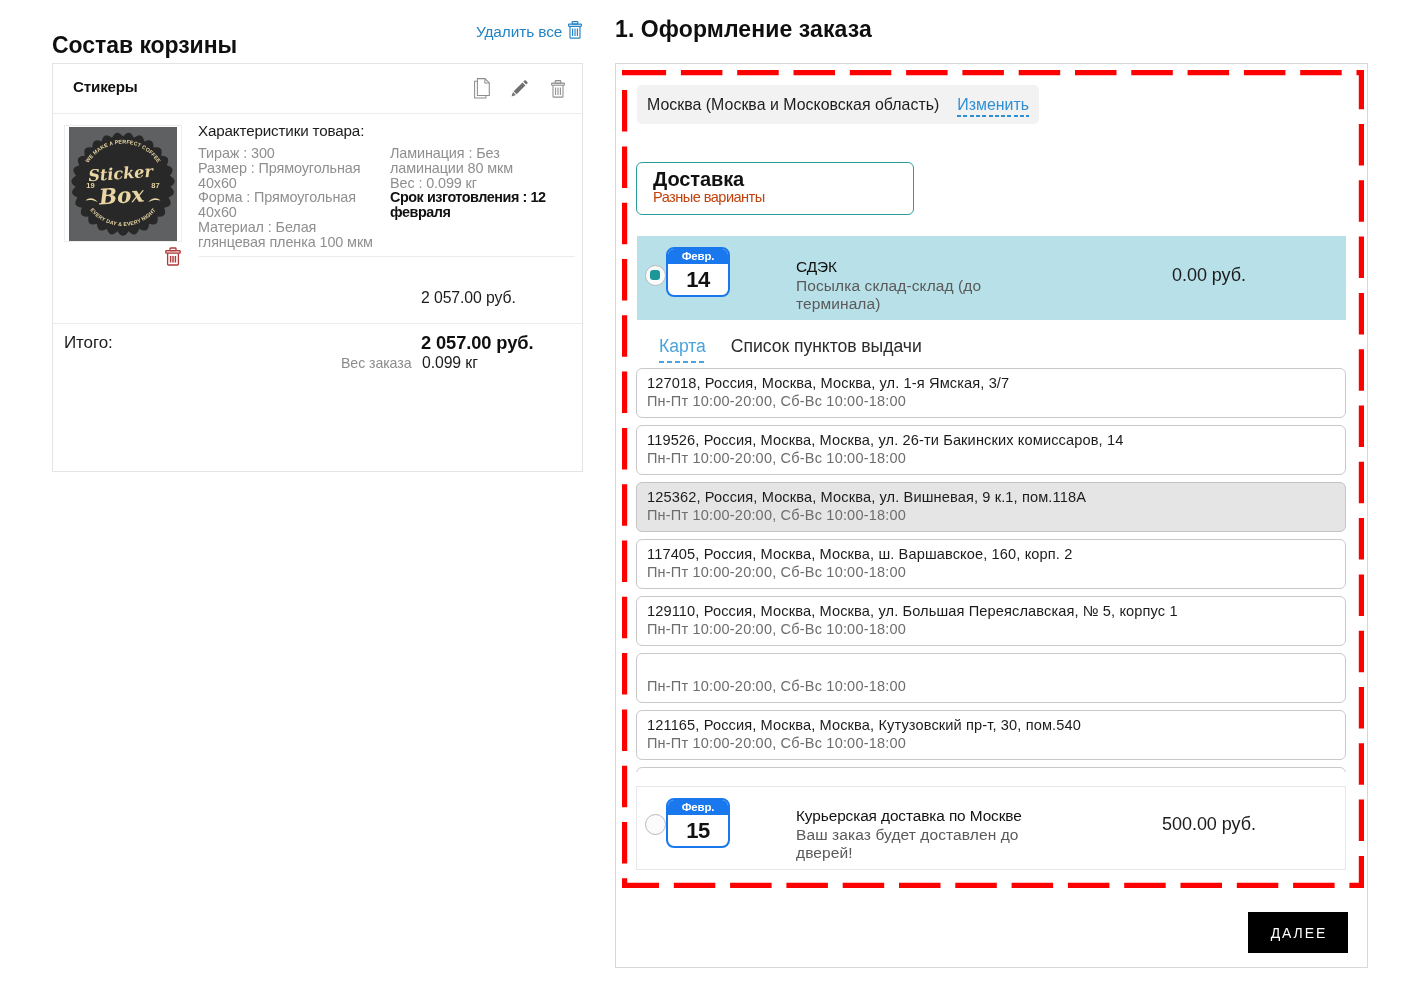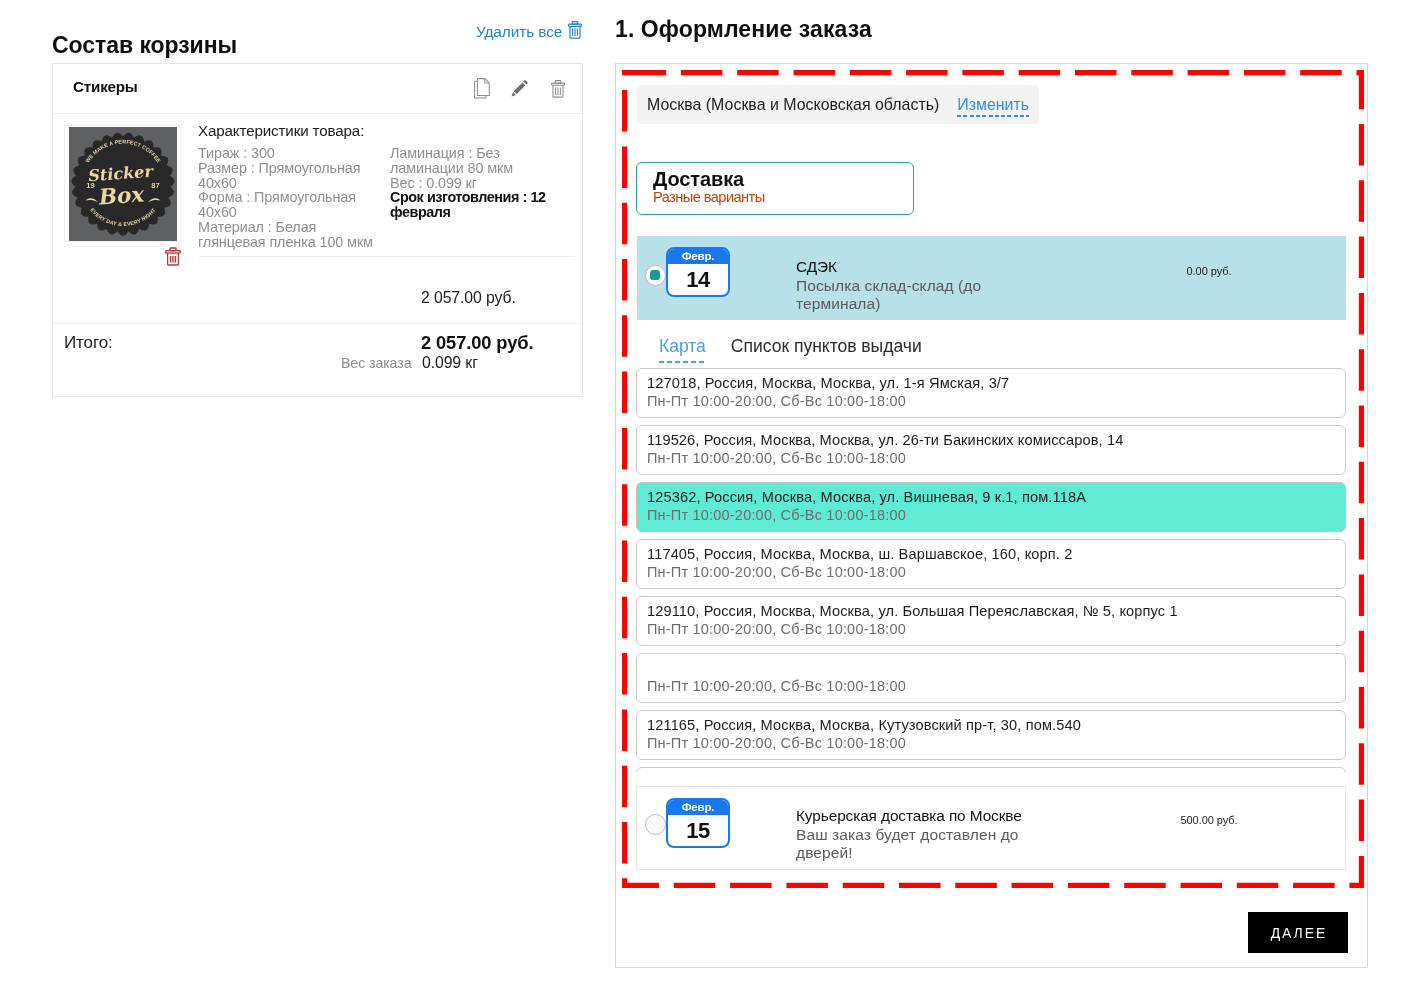--- a/index.html
+++ b/index.html
@@ -3,21 +3,21 @@
 <meta charset="utf-8">
 <style>
   html,body{margin:0;padding:0;}
   body{width:1418px;height:985px;background:#ffffff;font-family:"Liberation Sans",sans-serif;color:#1a1a1a;overflow:hidden;}
   .page{position:relative;width:1418px;height:985px;}
 
   
   .cart-title{position:absolute;left:52px;top:16px;font-size:23px;font-weight:700;color:#0f0f0f;letter-spacing:-0.05px;margin-top:16px;}
   .clear-all{position:absolute;left:476px;top:21px;display:flex;align-items:center;gap:6px;}
   .clear-all-label{font-size:15.4px;color:#2384c4;letter-spacing:-0.1px;}
-  .cart-card{position:absolute;left:52px;top:63px;width:531px;height:334px;border:1px solid #e3e4e6;background:#fff;box-sizing:border-box;}
+  .cart-card{position:absolute;left:52px;top:63px;width:531px;height:409px;border:1px solid #e3e4e6;background:#fff;box-sizing:border-box;}
   .cart-card-head{position:relative;height:50px;border-bottom:1px solid #ececec;box-sizing:border-box;}
   .cart-card-head .name{position:absolute;left:20px;top:14px;font-size:15.2px;font-weight:700;color:#111;letter-spacing:-0.2px;}
   .head-icons{position:absolute;left:421px;top:14px;display:flex;gap:21px;align-items:center;}
   .head-icons span:nth-child(3){margin-left:2px;}
   .cart-body{position:relative;height:210px;border-bottom:1px solid #ececec;box-sizing:border-box;}
   .prod-img{position:absolute;left:11px;top:11px;width:118px;height:117px;border:1px solid #ededed;box-sizing:border-box;background:#fff;overflow:hidden;display:flex;align-items:center;justify-content:center;}
   .prod-img > svg{background:#5f6062;}
   .del-item{position:absolute;left:112px;top:133px;}
   .specs{position:absolute;left:145px;top:8px;width:388px;}
   .specs-title{font-size:15.2px;color:#1c1c1c;margin-bottom:7px;letter-spacing:-0.15px;}
@@ -57,31 +57,31 @@
   .opt-unsel .opt-name{top:20px;}
   .opt-unsel .opt-desc{top:39px;}
   .opt-unsel .opt-price{top:27px;}
   .opt-unsel .cal{top:11px;}
   .radio .dot{position:absolute;left:3.7px;top:3.7px;width:10.6px;height:10.6px;border-radius:3.2px;background:#1b9797;}
   .cal{position:absolute;left:29px;top:11px;width:64px;height:50px;border:2.2px solid #1a78ef;border-radius:8px;background:#fff;box-sizing:border-box;overflow:hidden;}
   .cal .m{display:block;height:15px;background:#1a78ef;color:#fff;font-size:11.5px;font-weight:700;text-align:center;line-height:15px;letter-spacing:-0.2px;}
   .cal .d{font-size:22px;font-weight:700;color:#111;text-align:center;line-height:31px;letter-spacing:-0.6px;}
   .opt-name{position:absolute;left:159px;top:22px;font-size:15.4px;font-weight:400;color:#111;letter-spacing:-0.1px;}
   .opt-desc{position:absolute;left:159px;top:41px;font-size:15.5px;line-height:18.3px;color:#5a5a5a;letter-spacing:0.1px;white-space:pre;}
-  .opt-price{position:absolute;left:472px;top:29px;width:200px;text-align:center;font-size:11px;color:#1c1c1c;letter-spacing:-0.05px;}
+  .opt-price{position:absolute;left:472px;top:29px;width:200px;text-align:center;font-size:18px;color:#1c1c1c;letter-spacing:-0.05px;}
 
   .tabs{position:absolute;left:659px;top:336px;display:flex;gap:25px;align-items:baseline;}
   .tab{font-size:17.6px;letter-spacing:-0.05px;}
   .tab.active{position:relative;color:#4aa3dd;line-height:1;}
   .tab.active::after{content:"";position:absolute;left:0;right:0;bottom:-7px;height:2px;background:repeating-linear-gradient(to right,#4aa3dd 0 5px,transparent 5px 8px);}
   .tab.inactive{color:#2c2c2c;}
 
   .pp-list{position:absolute;left:636px;top:368px;width:710px;height:404px;overflow:hidden;}
   .pp{box-sizing:border-box;width:710px;height:50px;border:1px solid #c9c9c9;border-radius:6px;margin-bottom:7px;background:#fff;position:relative;}
-  .pp.sel{background:#5eead4;border-color:#c4c4c4;}
+  .pp.sel{background:#e5e5e5;border-color:#c4c4c4;}
   .pp .a{position:absolute;left:10px;top:6px;font-size:14.6px;color:#1c1c1c;letter-spacing:0.12px;}
   .pp .h{position:absolute;left:10px;top:24px;font-size:14.5px;color:#6d6d6d;letter-spacing:0.2px;}
 
   .next-btn{position:absolute;left:1248px;top:912px;width:100px;height:41px;background:#000;color:#fff;font-size:14px;letter-spacing:1.9px;text-indent:1.9px;display:flex;align-items:center;justify-content:center;border:none;font-family:inherit;}
 </style>
 </head>
 <body>
 
 <div class="page">
 

